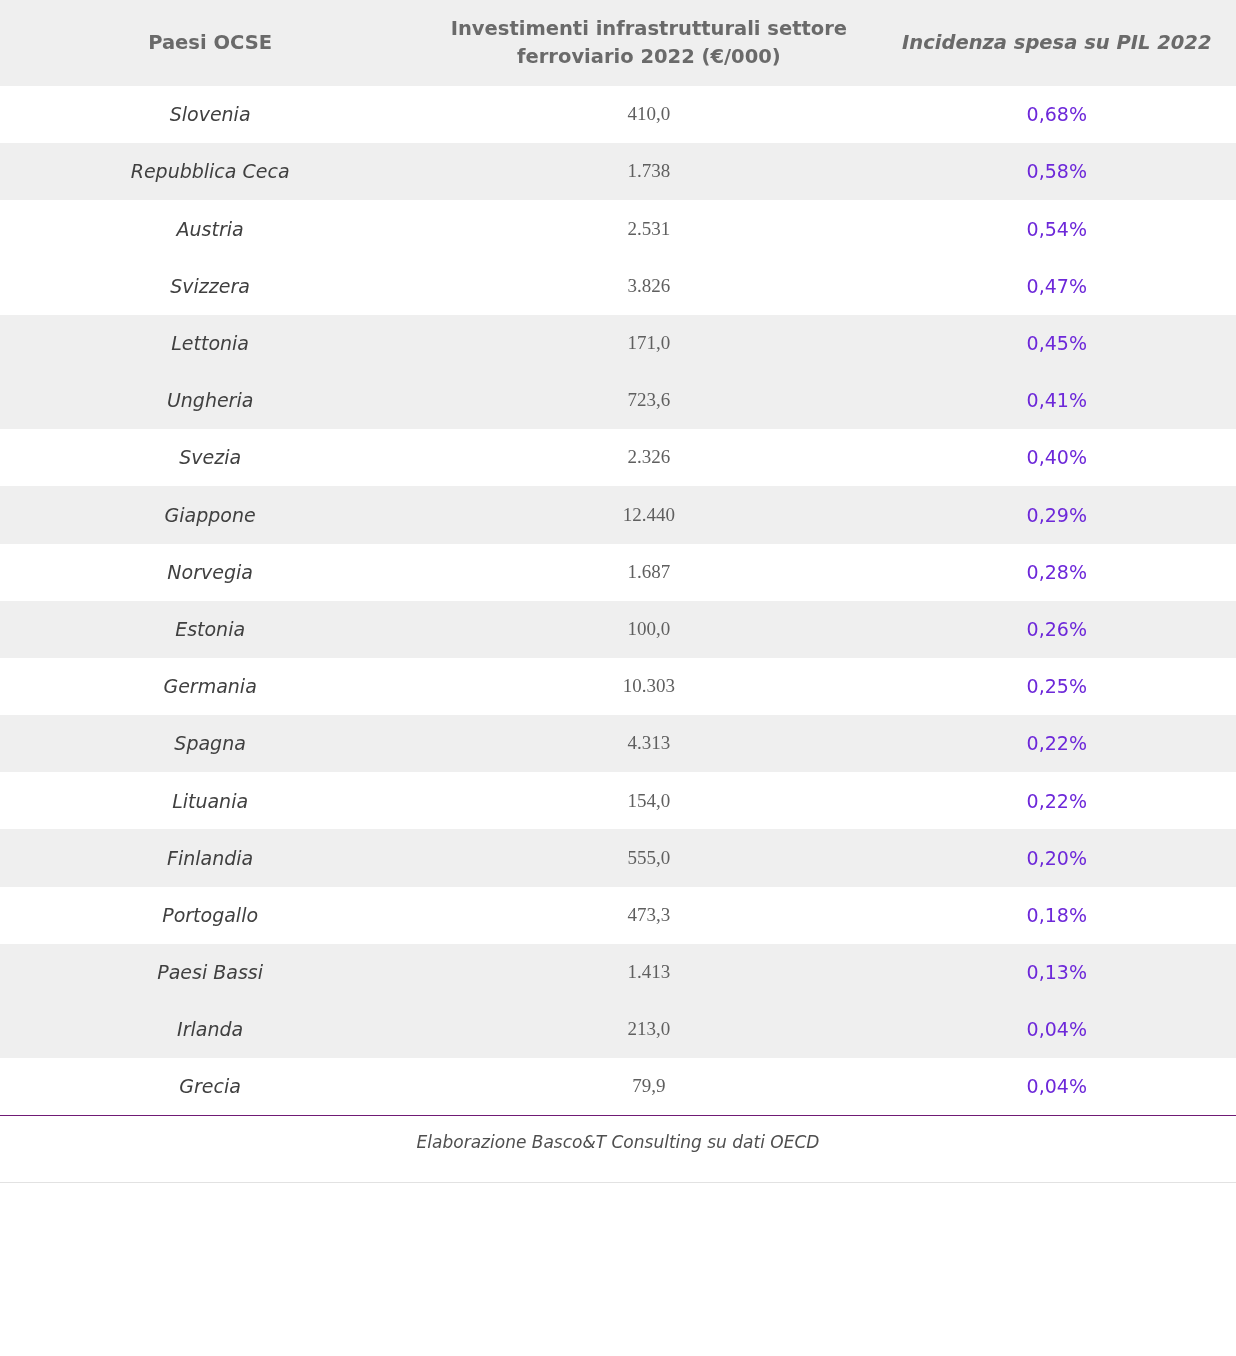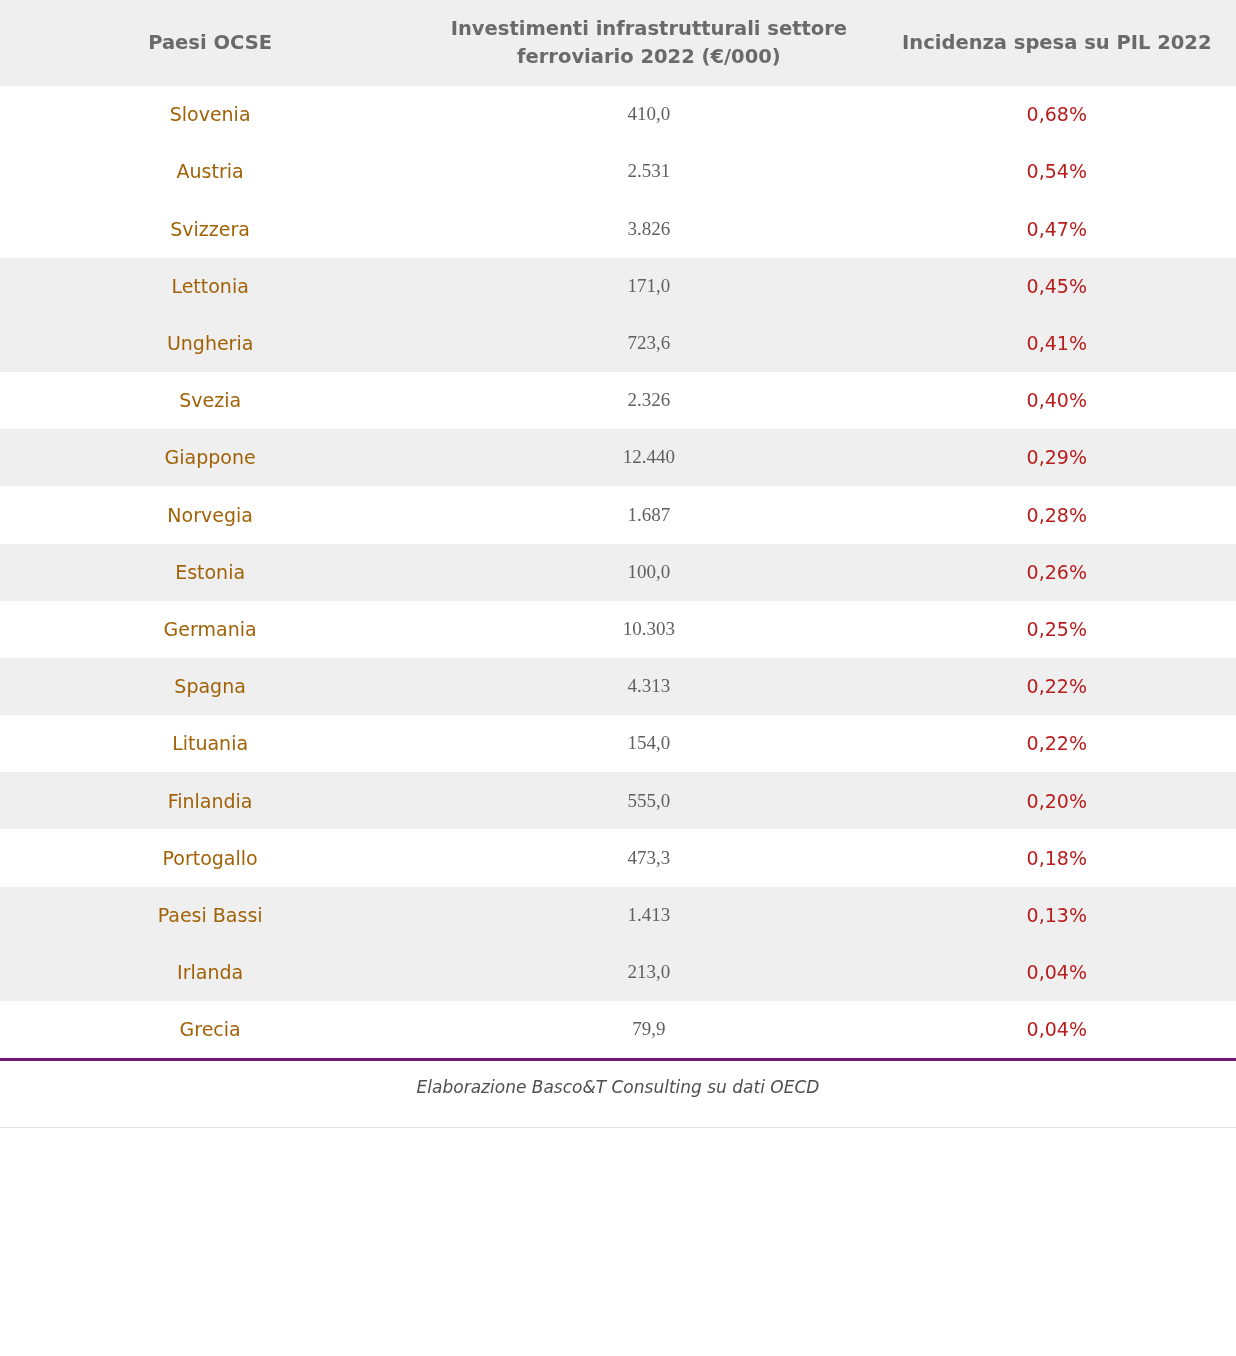--- a/index.html
+++ b/index.html
@@ -37,53 +37,53 @@
     color: #6a6a6a;
     text-align: center;
     vertical-align: middle;
     height: 86px;
     line-height: 1.45;
     padding: 6px 10px;
     box-sizing: border-box;
   }
   th.col-country { width: 34%; }
   th.col-invest  { width: 37%; }
-  th.col-share   { width: 29%; }
+  th.col-share   { width: 29%; font-style: italic; }
 
   tbody tr {
     height: 57.2px;
   }
   tbody tr.row-even {
     background: #ffffff;
   }
   tbody tr.row-odd {
     background: #efefef;
   }
   tbody td {
     font-size: 19px;
     color: #626262;
     text-align: center;
     vertical-align: middle;
     font-weight: 400;
     height: 57.2px;
     line-height: 1.3;
   }
-  td.cell-country { color: #a16207; }
+  td.cell-country { color: #404040; font-style: italic; }
   td.cell-invest  { color: #5f5f5f; font-family: Liberation Serif, serif; }
-  td.cell-share   { color: #b91c1c; }
+  td.cell-share   { color: #6d28d9; }
 
   .footnote-row td {
     background: #ffffff;
     height: 52px;
     text-align: center;
     vertical-align: middle;
     font-style: italic;
     font-size: 17px;
     color: #4f4f4f;
-    border-top: 3px solid #701a75;
+    border-top: 1px solid #701a75;
   }
   .bottom-rule {
     width: 1236px;
     height: 1px;
     background: #e2e2e2;
     margin-top: 14px;
   }
 </style>
 </head>
 <body>
@@ -96,20 +96,25 @@
         <th class="col-invest">Investimenti infrastrutturali settore ferroviario 2022 (€/000)</th>
         <th class="col-share">Incidenza spesa su PIL 2022</th>
       </tr>
     </thead>
     <tbody id="table-body">
         <tr class="row-even">
           <td class="cell-country">Slovenia</td>
           <td class="cell-invest">410,0</td>
           <td class="cell-share">0,68%</td>
         </tr>
+        <tr class="row-odd">
+          <td class="cell-country">Repubblica Ceca</td>
+          <td class="cell-invest">1.738</td>
+          <td class="cell-share">0,58%</td>
+        </tr>
         <tr class="row-even">
           <td class="cell-country">Austria</td>
           <td class="cell-invest">2.531</td>
           <td class="cell-share">0,54%</td>
         </tr>
         <tr class="row-even">
           <td class="cell-country">Svizzera</td>
           <td class="cell-invest">3.826</td>
           <td class="cell-share">0,47%</td>
         </tr>

